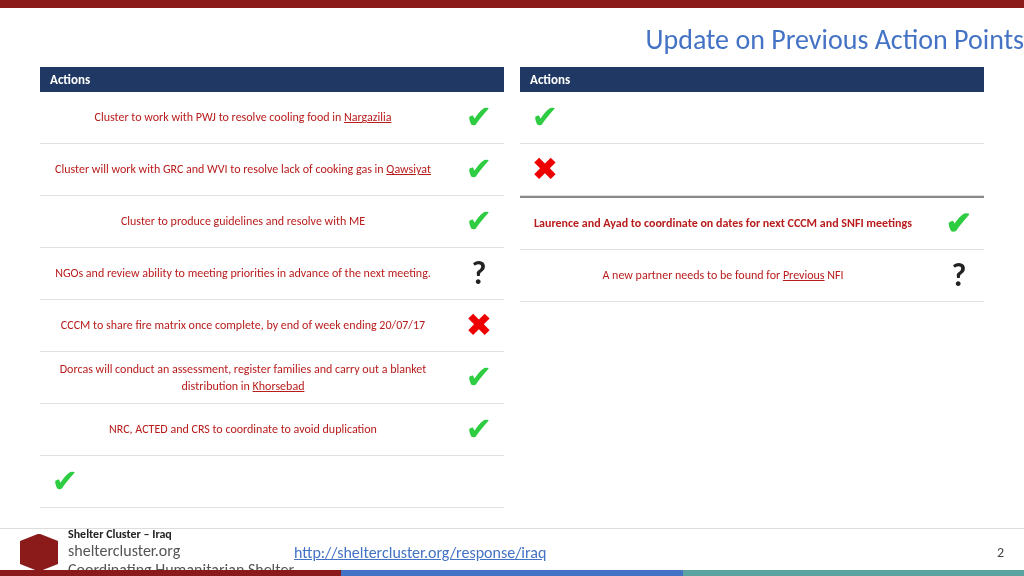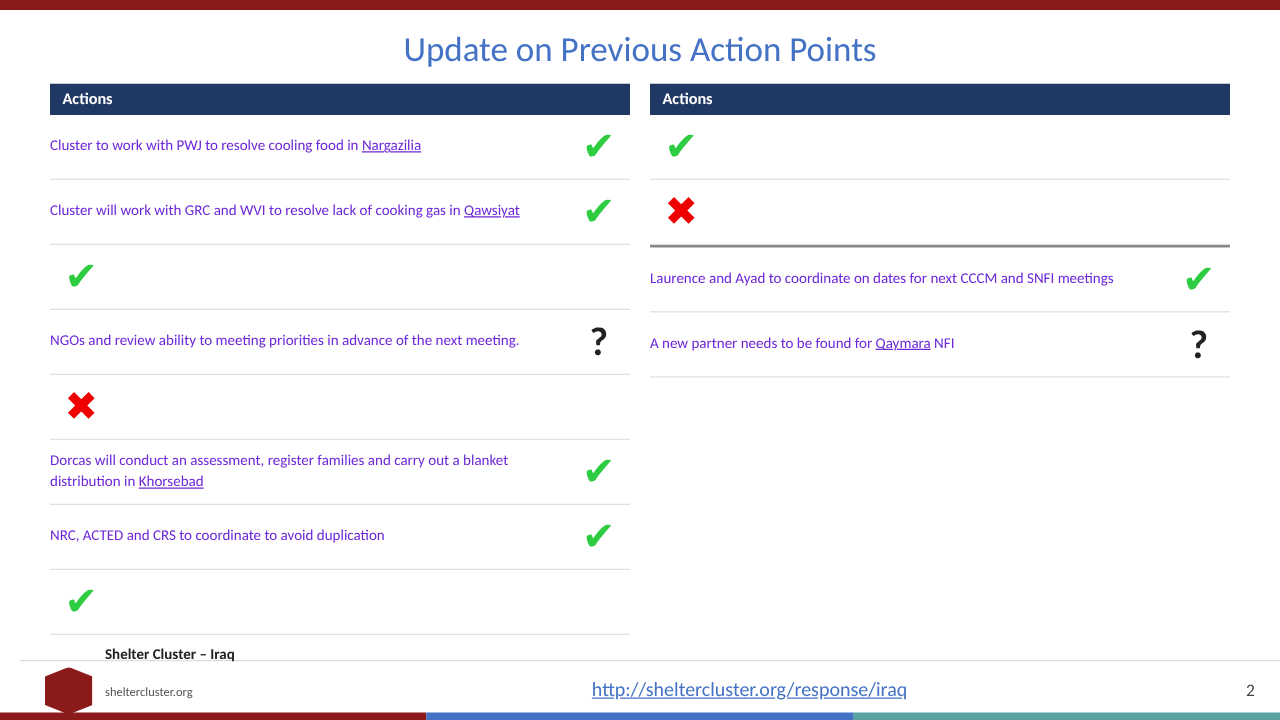--- a/index.html
+++ b/index.html
@@ -10,21 +10,21 @@
       font-family: 'Calibri', 'Segoe UI', Arial, sans-serif;
       overflow: hidden;
       position: relative;
     }
     .top-bar {
       height: 8px;
       background: #8B1A1A;
       width: 100%;
     }
     .page-title {
-      text-align: center;
+      text-align: right;
       font-size: 28px;
       color: #4472C4;
       font-weight: 400;
       padding: 14px 0 10px 0;
     }
     .content-area {
       display: flex;
       flex-direction: row;
       padding: 0 40px;
       gap: 16px;
@@ -48,44 +48,46 @@
     }
     .action-row {
       display: flex;
       flex-direction: row;
       align-items: center;
       border-bottom: 1px solid #e0e0e0;
       padding: 6px 0;
     }
     .action-row.separator {
       border-top: 2px solid #888;
+      font-weight: bold;
     }
     .action-text {
       flex: 1;
       font-size: 12px;
-      color: #6d28d9;
+      color: #b91c1c;
       line-height: 1.35;
       padding-right: 8px;
+      text-align: center;
     }
     .action-text u {
       text-decoration: underline;
     }
     .status-icon {
       width: 50px;
       text-align: center;
       font-size: 28px;
       flex-shrink: 0;
     }
     .check { color: #2ECC40; font-size: 32px; }
     .cross { color: #e00; font-size: 32px; }
     .question { color: #222; font-size: 32px; font-weight: bold; }
     .footer {
       position: absolute;
       bottom: 0;
-      left: 16px;
+      left: 0;
       right: 0;
       height: 48px;
       background: #fff;
       border-top: 1px solid #ddd;
       display: flex;
       align-items: center;
       padding: 0 20px;
     }
     .footer-left {
       display: flex;
@@ -102,27 +104,26 @@
     .footer-org {
       display: flex;
       flex-direction: column;
     }
     .footer-org-name {
       font-weight: 700;
       font-size: 12px;
       color: #222;
     }
     .footer-org-sub {
-      font-size: 10px;
+      font-size: 16px;
       color: #555;
-      margin-top: 16px;
     }
     .footer-link {
       flex: 1;
-      text-align: center;
+      text-align: left;
       color: #4472C4;
       font-size: 16px;
       text-decoration: underline;
     }
     .footer-page {
       font-size: 14px;
       color: #444;
       width: 30px;
       text-align: right;
     }
@@ -152,27 +153,29 @@
     <div class="action-rows" id="left-rows">
         <div class="action-row">
         <div class="action-text">Cluster to work with PWJ to resolve cooling food in <u>Nargazilia</u></div>
         <div class="status-icon"><span class="check">✔</span></div>
       </div>
         <div class="action-row">
         <div class="action-text">Cluster will work with GRC and WVI to resolve lack of cooking gas in <u>Qawsiyat</u></div>
         <div class="status-icon"><span class="check">✔</span></div>
       </div>
         <div class="action-row">
+        <div class="action-text">Cluster to produce guidelines and resolve with ME</div>
         <div class="status-icon"><span class="check">✔</span></div>
       </div>
         <div class="action-row">
         <div class="action-text">NGOs and review ability to meeting priorities in advance of the next meeting.</div>
         <div class="status-icon"><span class="question">?</span></div>
       </div>
         <div class="action-row">
+        <div class="action-text">CCCM to share fire matrix once complete, by end of week ending 20/07/17</div>
         <div class="status-icon"><span class="cross">✖</span></div>
       </div>
         <div class="action-row">
         <div class="action-text">Dorcas will conduct an assessment, register families and carry out a blanket distribution in <u>Khorsebad</u></div>
         <div class="status-icon"><span class="check">✔</span></div>
       </div>
         <div class="action-row">
         <div class="action-text">NRC, ACTED and CRS to coordinate to avoid duplication</div>
         <div class="status-icon"><span class="check">✔</span></div>
       </div>
@@ -189,21 +192,21 @@
         <div class="status-icon"><span class="check">✔</span></div>
       </div>
         <div class="action-row">
         <div class="status-icon"><span class="cross">✖</span></div>
       </div>
         <div class="action-row separator">
         <div class="action-text">Laurence and Ayad to coordinate on dates for next CCCM and SNFI meetings</div>
         <div class="status-icon"><span class="check">✔</span></div>
       </div>
         <div class="action-row">
-        <div class="action-text">A new partner needs to be found for <u>Qaymara</u> NFI</div>
+        <div class="action-text">A new partner needs to be found for <u>Previous</u> NFI</div>
         <div class="status-icon"><span class="question">?</span></div>
       </div>
       </div>
   </div>
 </div>
 
 <div class="footer">
   <div class="footer-left">
     <div class="footer-logo"></div>
     <div class="footer-org">

